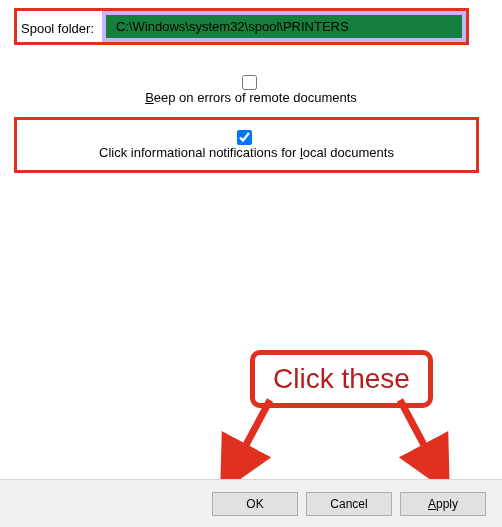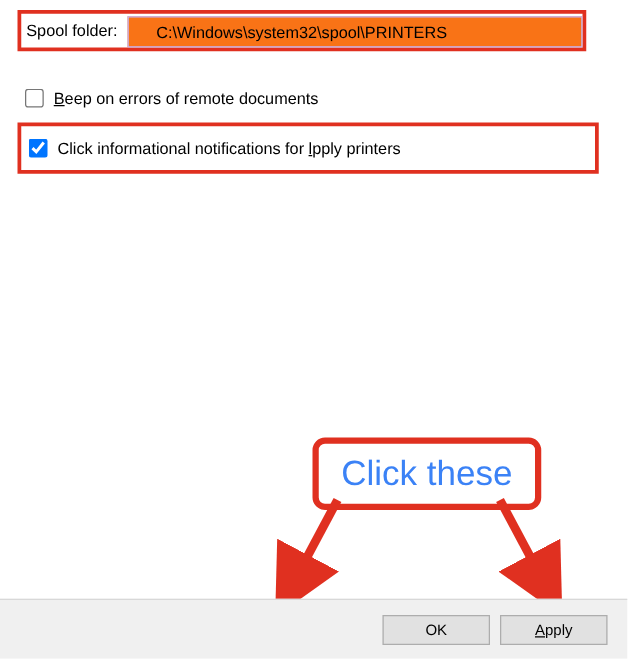--- a/index.html
+++ b/index.html
@@ -24,34 +24,35 @@
       padding: 0;
       margin-bottom: 20px;
       width: 455px;
     }
     .spool-label {
       padding: 6px 8px 6px 4px;
       white-space: nowrap;
     }
     .spool-input {
       flex: 1;
-      border: 1px solid #c4b5fd;
-      padding: 4px 22px;
+      border: 4px solid #c4b5fd;
+      padding: 4px 10px;
       font-family: inherit;
       font-size: 13px;
       outline: none;
-      background: #f97316;
+      background: #15803d;
     }
     .checkbox-group {
       padding: 4px 0;
     }
     .checkbox-row {
       display: flex;
       align-items: center;
       padding: 6px 2px;
+      flex-direction: column;
     }
     .checkbox-row input[type=checkbox] {
       width: 15px;
       height: 15px;
       margin: 0 8px 0 4px;
     }
     .red-box-group {
       border: 3px solid #e03020;
       padding: 2px 0;
       margin-top: 6px;
@@ -90,21 +91,21 @@
     .callout {
       position: absolute;
       left: 250px;
       top: 350px;
       border: 5px solid #e03020;
       border-radius: 10px;
       background: #fff;
       padding: 8px 18px;
       font-size: 28px;
       font-family: Arial, sans-serif;
-      color: #3b82f6;
+      color: #b91c1c;
       font-weight: normal;
     }
     .arrow {
       position: absolute;
       pointer-events: none;
     }
   </style>
 </head>
 <body>
 
@@ -116,21 +117,21 @@
 
   <div class="checkbox-group">
     <label class="checkbox-row">
       <input type="checkbox" style="">
       <span><span class="underline-hotkey">B</span><span>eep on errors of remote documents</span></span>
     </label>
 
     <div class="red-box-group">
       <label class="checkbox-row">
         <input type="checkbox" checked="" style="">
-        <span><span>Click informational notifications for </span><span class="underline-hotkey">l</span><span>pply printers</span></span>
+        <span><span>Click informational notifications for </span><span class="underline-hotkey">l</span><span>ocal documents</span></span>
       </label>
     </div>
   </div>
 </div>
 
 <div class="callout">Click these</div>
 
 <svg class="arrow" style="left:215px; top:395px; width:80px; height:95px;">
   <defs>
       <marker id="ah1" markerWidth="8" markerHeight="8" refX="5" refY="4" orient="auto">
@@ -144,14 +145,15 @@
   <defs>
       <marker id="ah2" markerWidth="8" markerHeight="8" refX="5" refY="4" orient="auto">
         <polygon points="0 0, 8 4, 0 8" fill="#e03020"></polygon>
       </marker>
     </defs>
   <line x1="15" y1="5" x2="55" y2="80" stroke="#e03020" stroke-width="7" marker-end="url(#ah2)"></line>
 </svg>
 
 <div class="button-bar">
   <button class="win-btn">OK</button>
+  <button class="win-btn">Cancel</button>
   <button class="win-btn"><span class="underline-hotkey">A</span><span>pply</span></button>
 </div>
 
 </body></html>

